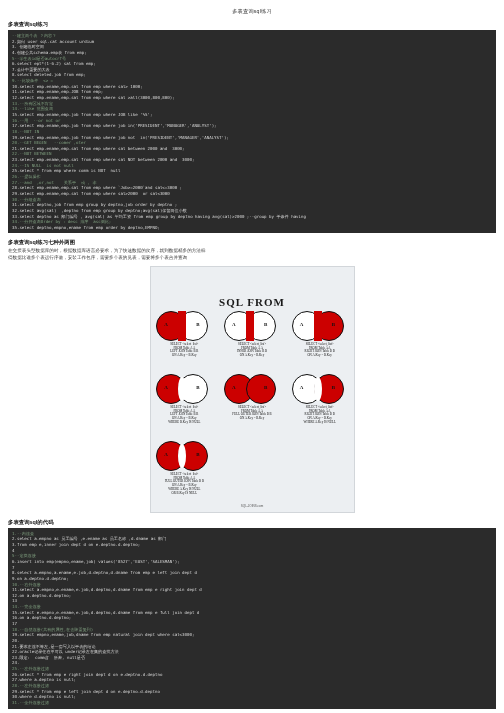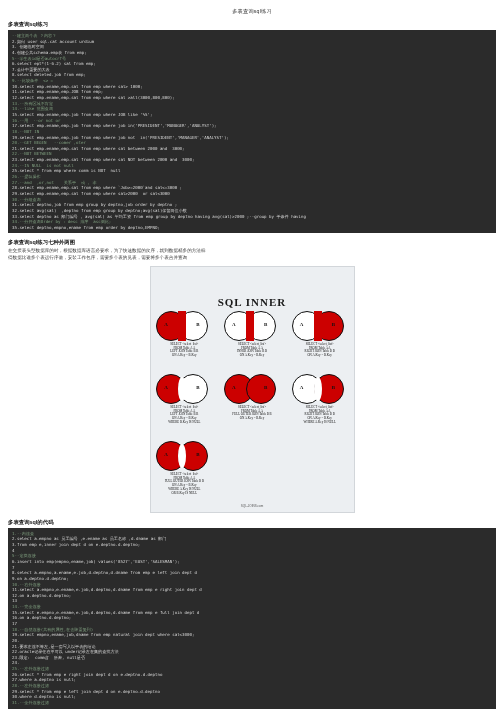--- a/index.html
+++ b/index.html
@@ -148,21 +148,21 @@
   <div class="section-head">多表查询sql练习</div>
   <div class="code-block" id="code1"><span class="ln cm">--建立两个表 ？内容？</span><span class="ln">2.如何 user sql.cat account urdium</span><span class="ln">3. 创建临时空间</span><span class="ln">4.创建公共schema.emp表 from emp;</span><span class="ln cm">5--学生表id是否autocrf号</span><span class="ln">6.select ept*(1-6.2) sal from emp;</span><span class="ln">7.会计中重要的大表</span><span class="ln">8.select deleted.job from emp;</span><span class="ln cm">9.--比较条件  &lt;&gt; =</span><span class="ln">10.select emp.ename,emp.sal from emp where sal&gt; 1000;</span><span class="ln">11.select emp.ename,emp.JOB from emp;</span><span class="ln">12.select emp.ename,emp.sal from emp where sal &gt;all(3000,800,800);</span><span class="ln cm">13.--所有区域不肯定</span><span class="ln cm">14.--like 范围查询</span><span class="ln">15.select emp.ename,emp.job from emp where JOB like '%S';</span><span class="ln cm">16.--用  --or not or</span><span class="ln">17.select emp.ename,emp.job from emp where job in('PRESIDENT','MANAGER','ANALYST');</span><span class="ln cm">18.--NOT IN</span><span class="ln">19.select emp.ename,emp.job from emp where job not  in('PRESIDENT','MANAGER','ANALYST');</span><span class="ln cm">20.--GET BEGEN   --comer ,oter</span><span class="ln">21.select emp.ename,emp.sal from emp where sal between 2000 and  3000;</span><span class="ln cm">22.--NOT BETWEEN</span><span class="ln">23.select emp.ename,emp.sal from emp where sal NOT between 2000 and  3000;</span><span class="ln cm">24.--IS NULL  is not null</span><span class="ln">25.select * from emp where comm is NOT  null</span><span class="ln cm">26.--逻辑操作</span><span class="ln cm">27.--and  ,or,not    关系于  或 , 非</span><span class="ln">28.select emp.ename,emp.sal from emp where `Job&gt;=2000`and sal&lt;=3000 ;</span><span class="ln">29.select emp.ename,emp.sal from emp where sal&gt;2000  or sal&lt;3000</span><span class="ln cm">30.--分组查询</span><span class="ln">31.select deptno,job from emp group by deptno,job order by deptno ;</span><span class="ln">32.select avg(sal)  ,deptno from emp group by deptno;avg(sal)保留两位小数</span><span class="ln">33.select deptno as 部门编号 , avg(sal) as 平均工资 from emp group by deptno having avg(sal)&gt;2000 ;--group by 于条件 having</span><span class="ln cm">34.--分开查询Order by : desc 排序  asc倒比;</span><span class="ln">35.select deptno,empno,ename from emp order by deptno,EMPNO;</span></div>
 
   <div class="section-head">多表查询sql练习七种外两图</div>
   <div class="note-lines" id="notes2">
       <div>在交接表头型数据库的时，根据数据库语言必要求，为了快速数据的次序，就到数据精多的方法样</div>
       <div>得数据比谁多个表运行序做，安装工作包序，需要多个表的见表，需要将多个表合并查询</div>
     </div>
 
   <div class="venn-wrap">
-    <div class="venn-title">SQL INNER</div>
+    <div class="venn-title">SQL FROM</div>
     <div class="venn-grid" id="venn-grid">
         <div class="venn-cell">
           <div class="circles">
             <div class="circ left fill-red"></div>
             <div class="circ right fill-white"></div>
             <div style="position: absolute; left: 22px; top: 0px; width: 8px; height: 30px; background: rgb(204, 0, 0);"></div>
             <span class="lbl a">A</span>
             <span class="lbl b">B</span>
           </div>
           <div class="sql-cap">SELECT &lt;select_list&gt;

